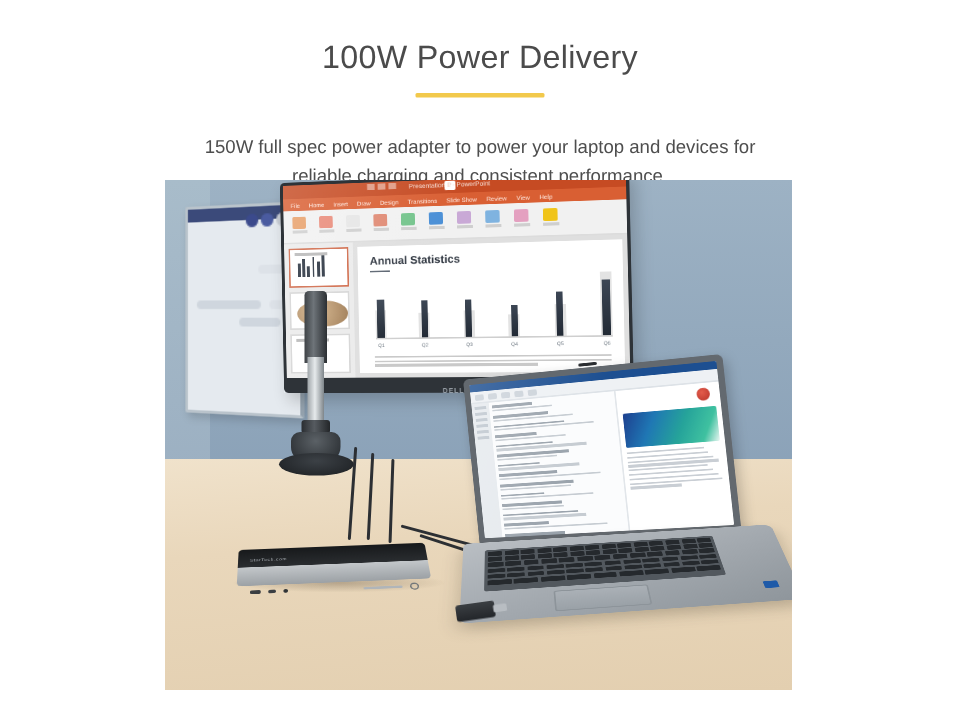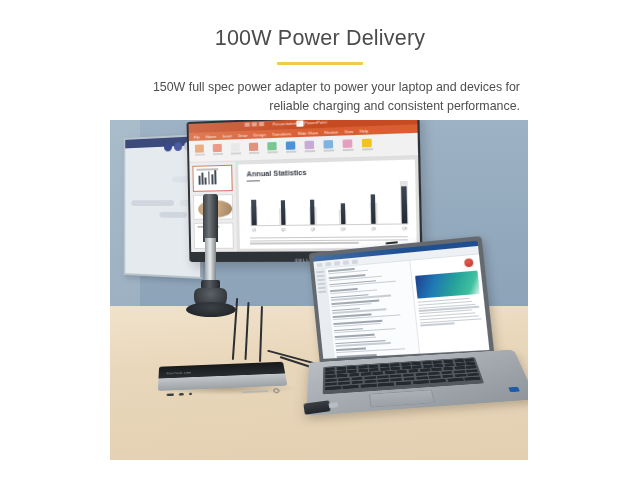--- a/index.html
+++ b/index.html
@@ -25,26 +25,25 @@
     margin-top: 26px;
     line-height: 1.2;
   }
   .hdr-rule {
     width: 86px; height: 3px;
     background: #f2c94c;
     margin: 10px auto 0 auto;
     border-radius: 1px;
   }
   .hdr-sub {
-    margin-top: 13px;
+    margin-top: 24px;
     font-size: 12.4px;
     line-height: 1.52;
     color: #4e4e4e;
     padding: 0 120px;
-    text-align: right;
   }
 
   
   .photo {
     position: absolute;
     left: 110px; top: 120px;
     width: 418px; height: 340px;
     overflow: hidden;
     background: #ffffff;
   }

